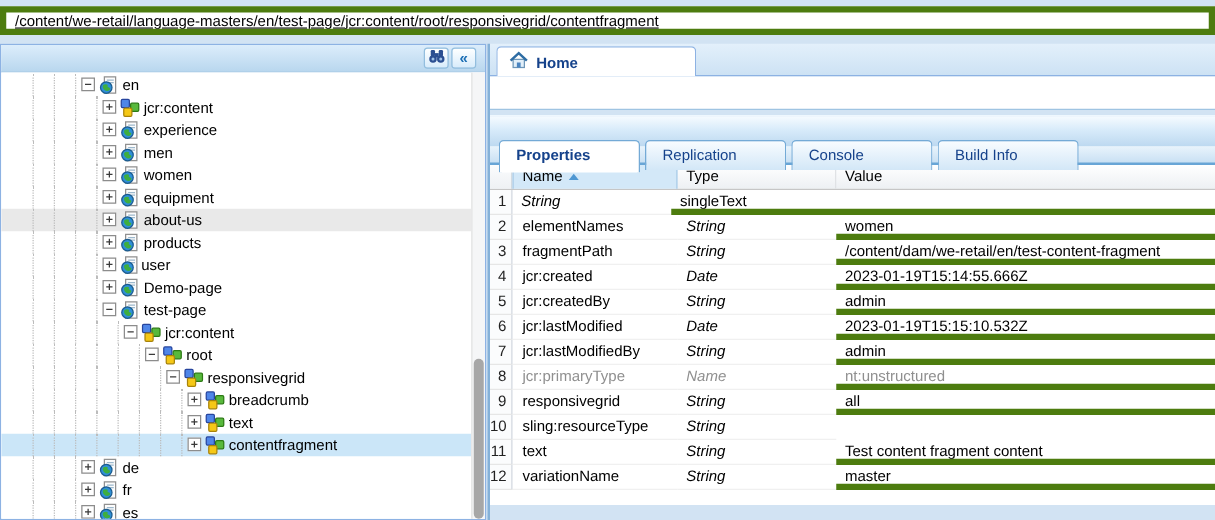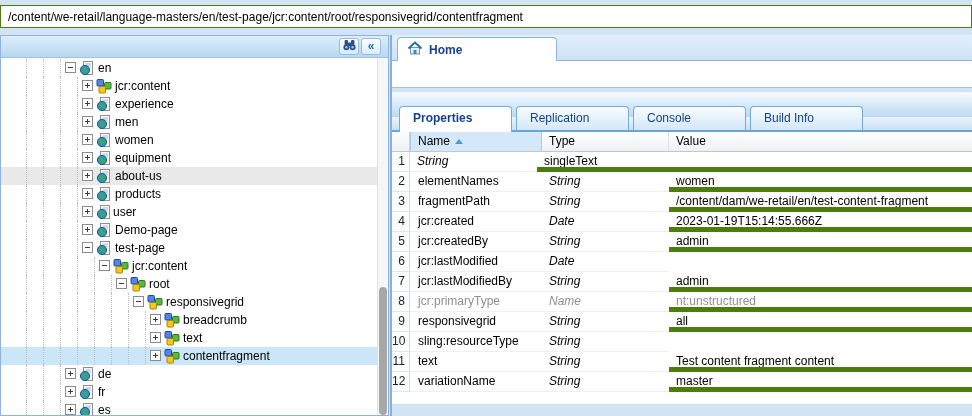--- a/index.html
+++ b/index.html
@@ -2,22 +2,22 @@
 <html><head>
 <meta charset="utf-8">
 <style>
   * { margin:0; padding:0; box-sizing:border-box; }
   body { background:#9eb6cc; font-family:"Liberation Sans", sans-serif; }
   #app { position:relative; width:972px; height:416px; background:#d2e3f3; overflow:hidden;
          font-family:"Liberation Sans", sans-serif; font-size:12px; color:#000; }
 
   
   #address-bar { position:absolute; left:0; top:5px; width:972px; height:23px; }
-  #address-bar input { width:100%; height:23px; border:1px solid #4d7c0f; background:#fff;
-    font-family:"Liberation Sans", sans-serif; font-size:12px; color:#000; padding:0 7px; outline:none; }
+  #address-bar input { width:100%; height:23px; border:5px solid #4d7c0f; background:#fff;
+    font-family:"Liberation Sans", sans-serif; font-size:12px; color:#000; padding:0 7px; outline:none;text-decoration:underline; }
 
   
   #tree-panel { position:absolute; left:0; top:35px; width:389px; height:381px;
     border:1px solid #8db2e3; background:#fff; }
   #tree-header { position:relative; height:22px; background:linear-gradient(#dcedfb,#b9d7ee);
     border-bottom:1px solid #9cc3e3; }
   .hdr-btn { position:absolute; top:2px; width:20px; height:17px; border:1px solid #93bede; border-radius:3px;
     background:linear-gradient(#feffff,#d8ecfb); display:flex; align-items:center; justify-content:center; cursor:pointer; }
   #btn-search { right:29px; }
   #btn-collapse { right:7px; color:#1c6fb5; font-weight:bold; font-size:12px; line-height:15px; }
@@ -38,21 +38,21 @@
   
   #main-panel { position:absolute; left:390px; top:35px; width:582px; height:381px; border-left:2px solid #85b1d8; }
   #home-tabbar { position:relative; height:26px; background:linear-gradient(#e3f0fb,#cde2f4); border-bottom:1px solid #8db2e3; }
   #home-tab { position:absolute; left:5px; top:2px; height:24px; width:160px; background:#fff;
     border:1px solid #8db2e3; border-bottom:none; border-radius:4px 4px 0 0; display:flex; align-items:center;
     gap:6px; padding-left:9px; font-weight:bold; color:#15428b; cursor:pointer; z-index:2; }
   #home-body-strip { height:27px; background:#fff; border-bottom:1px solid #9fc4e2; }
   #gap1 { height:4px; }
   #toolbar-band { height:25px; border-top:1px solid #eef7fe;
     background:linear-gradient(180deg,#f6fbff 0%,#d8ebfa 45%,#bdd9f0 100%); }
-  #tab-strip { position:relative; height:15px; padding-left:7px; display:flex; align-items:flex-end; gap:4px;
+  #tab-strip { position:relative; height:15px; padding-left:7px; display:flex; align-items:center; gap:4px;
     background:linear-gradient(#e9f4fc,#c9e0f3); border-bottom:2px solid #68a5d6; }
   .tab { height:24px; width:113px; border:1px solid #74aad6; border-bottom:none; border-radius:4px 4px 0 0;
     background:linear-gradient(#f8fcff,#d3e7f7); color:#15428b; line-height:22px; padding-left:13px;
     cursor:pointer; white-space:nowrap; overflow:hidden; }
   .tab.active { position:relative; z-index:2; height:26px; margin-bottom:-2px; background:#fff; font-weight:bold; }
 
   
   #grid { background:#fff; height:272px; overflow:hidden; }
   #grid-header { display:flex; height:20px; background:linear-gradient(#ffffff,#edf0f3); border-bottom:1px solid #c6c6c6; }
   #grid-header > div { line-height:19px; font-size:12px; }
@@ -500,20 +500,21 @@
           <div class="grow">
             <div class="c-num">5</div>
             <div class="c-name">jcr:createdBy</div>
             <div class="c-type">String</div>
             <div class="c-value">admin</div>
           </div>
           <div class="grow">
             <div class="c-num">6</div>
             <div class="c-name">jcr:lastModified</div>
             <div class="c-type">Date</div>
+            <div class="c-value">2023-01-19T15:15:10.532Z</div>
           </div>
           <div class="grow">
             <div class="c-num">7</div>
             <div class="c-name">jcr:lastModifiedBy</div>
             <div class="c-type">String</div>
             <div class="c-value">admin</div>
           </div>
           <div class="grow muted">
             <div class="c-num">8</div>
             <div class="c-name">jcr:primaryType</div>

